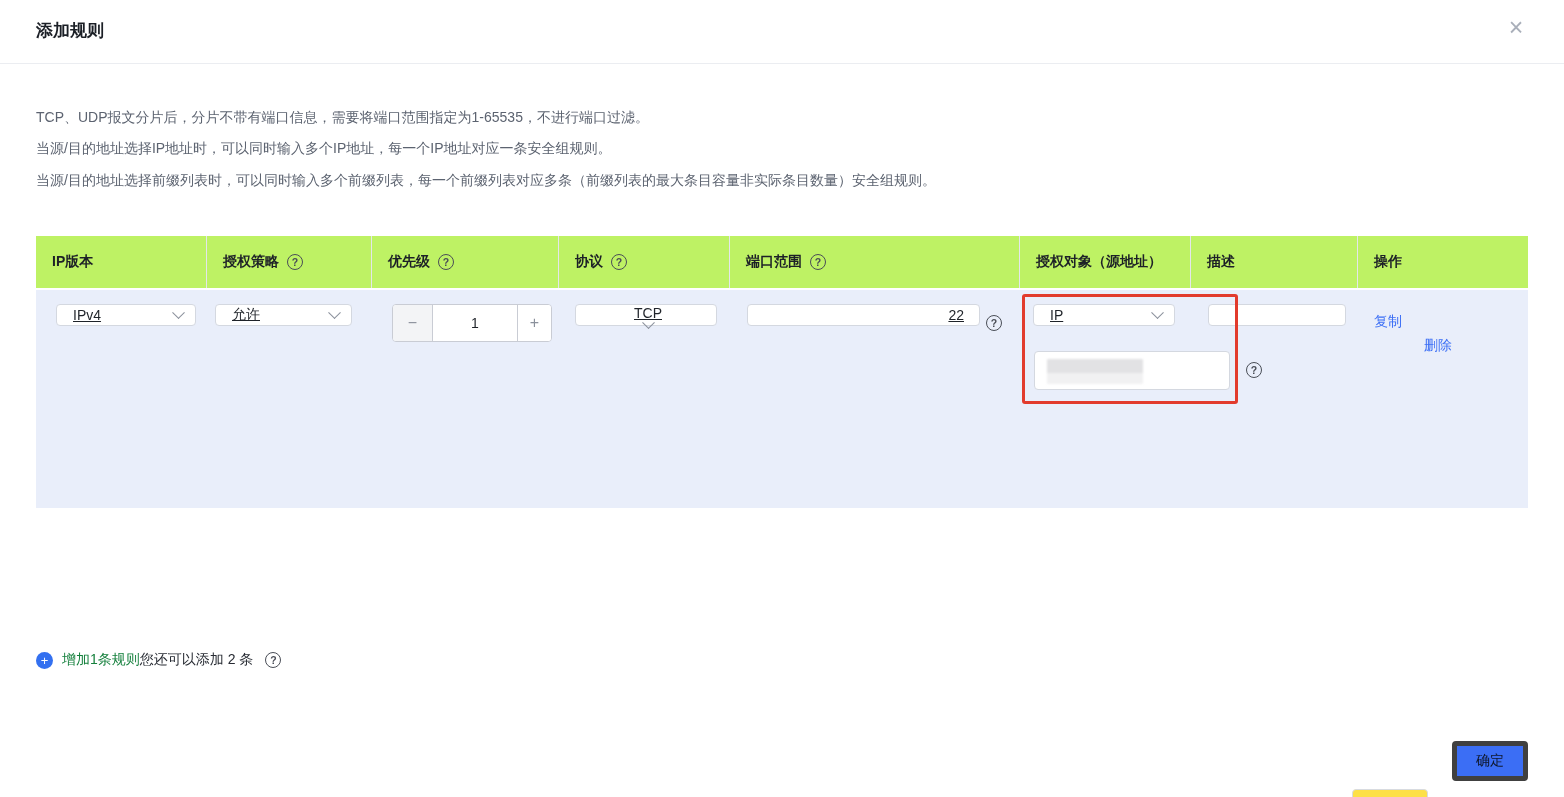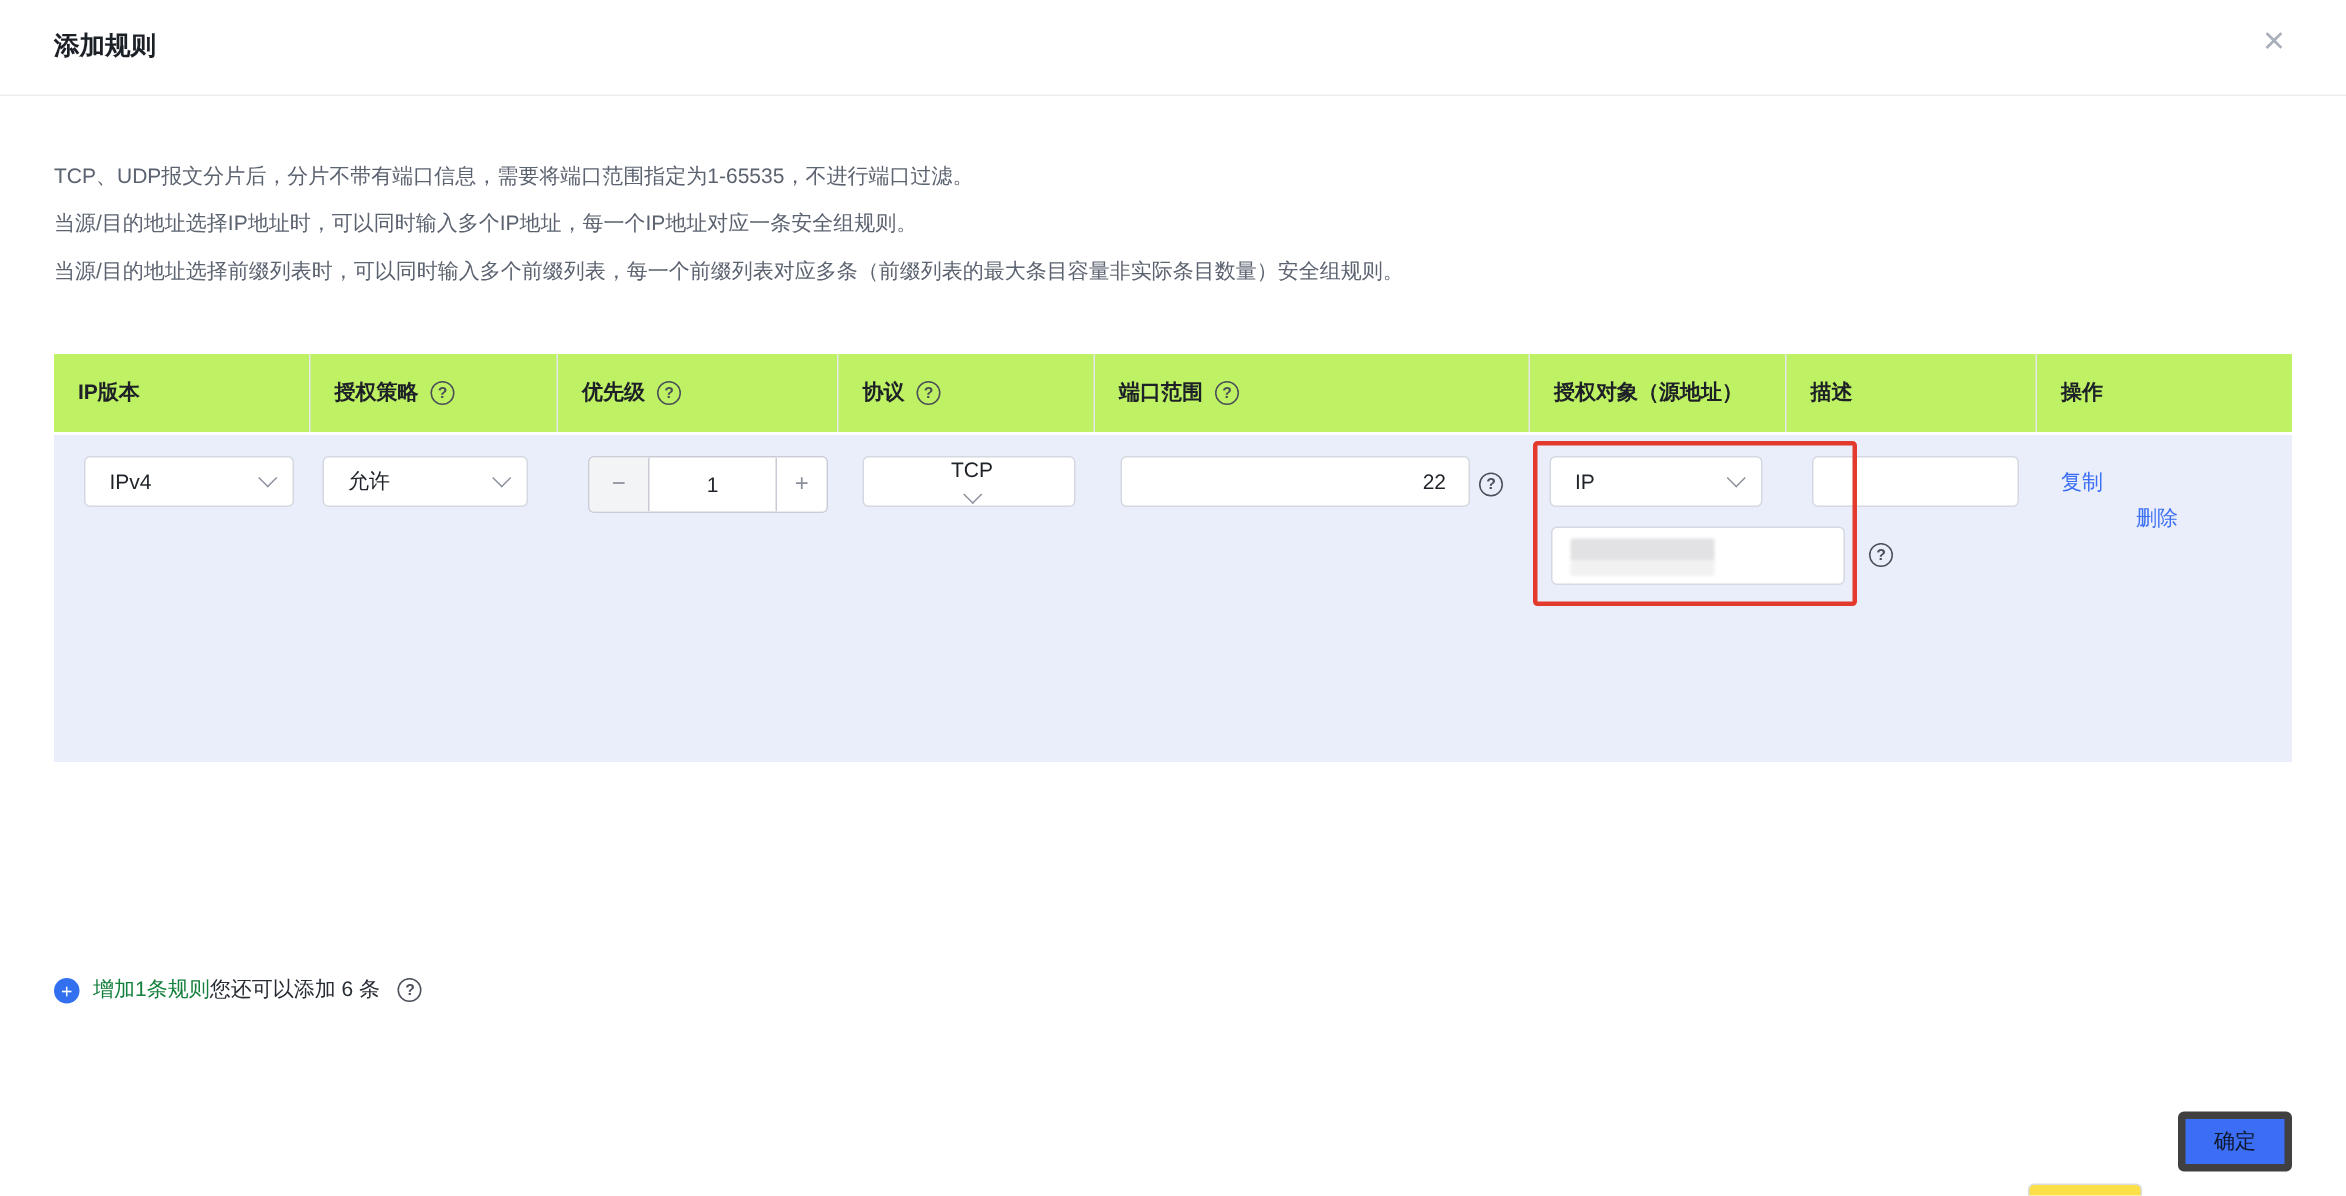--- a/index.html
+++ b/index.html
@@ -56,23 +56,23 @@
     font-size: 10.5px; font-weight: 700; color: #4a4e57; flex: 0 0 auto;
     cursor: pointer; background: transparent; line-height: 1;
   }
 
   .tbody {
     position: relative; margin-top: 2px; height: 218px; background: #e9eefa;
   }
 
   
   .sel, .txt {
-    position: absolute; height: 34px; background: #fff;
+    position: absolute; height: 22px; background: #fff;
     border: 1px solid #d4d8e0; border-radius: 4px;
-    font-size: 14px; color: #1f2329;
+    font-size: 14px; color: #1f2329; text-decoration: underline;
   }
   .sel {
     display: flex; align-items: center; justify-content: space-between;
     padding: 0 12px 0 16px; cursor: pointer;
   }
   .chevron {
     width: 9px; height: 9px; flex: 0 0 auto;
     border-right: 1.6px solid #8b919c; border-bottom: 1.6px solid #8b919c;
     transform: rotate(45deg) translate(-2px, -2px);
   }
@@ -236,20 +236,20 @@
       <a class="row-link" style="left:1338px;">复制</a>
       <a class="row-link" style="left:1388px;margin-top:24px;">删除</a>
 
       <div class="highlight-rect"></div>
     </div>
   </div>
 
   <div class="add-rule-row">
     <span class="plus-icon">+</span>
     <span class="add-rule-link">增加1条规则</span>
-    <span class="remaining-text">您还可以添加 6 条</span>
+    <span class="remaining-text">您还可以添加 2 条</span>
     <span class="help-icon">?</span>
   </div>
 
   <div class="btn btn-cancel">取消</div>
   <div class="btn btn-confirm">确定</div>
 
 </div>
 
 </body></html>

